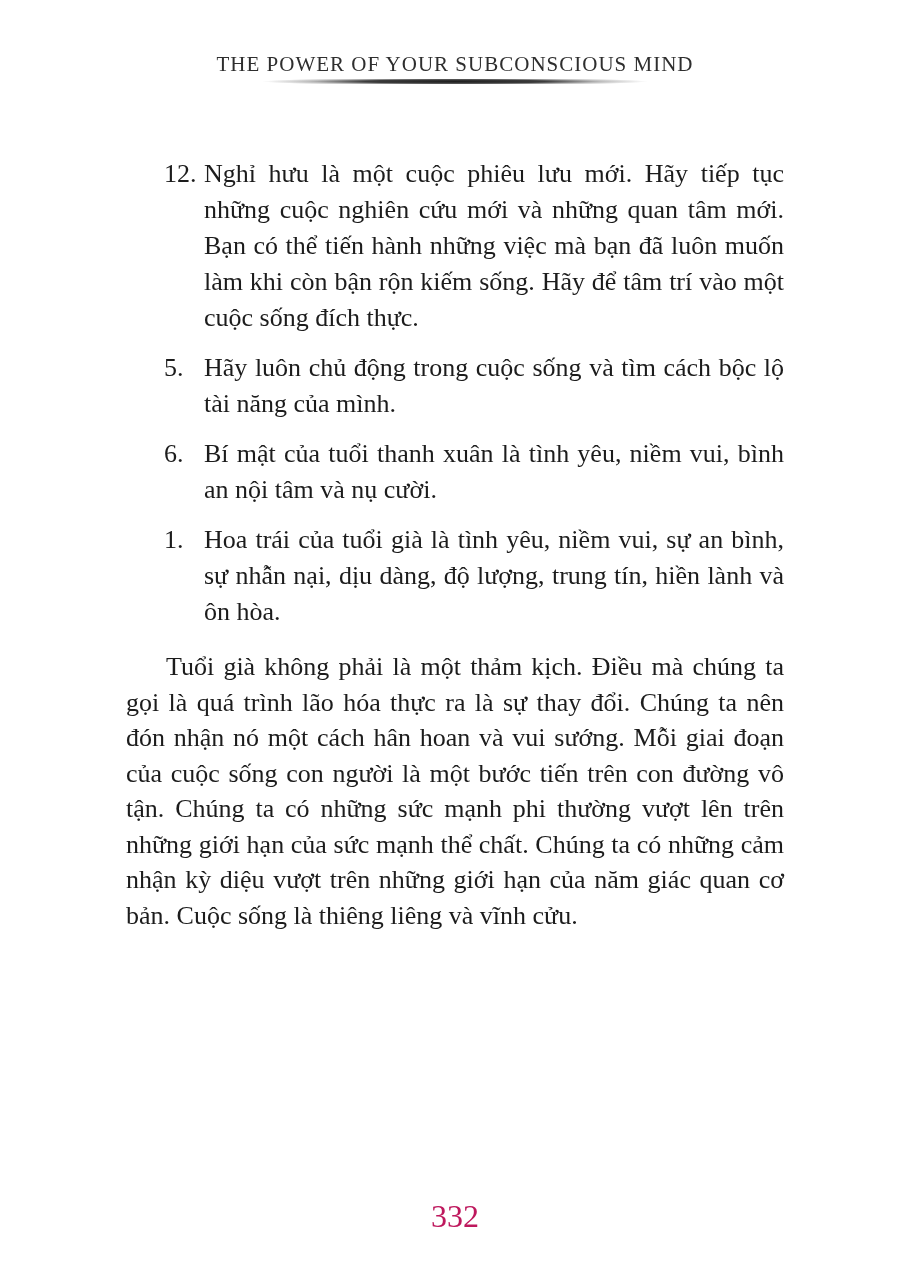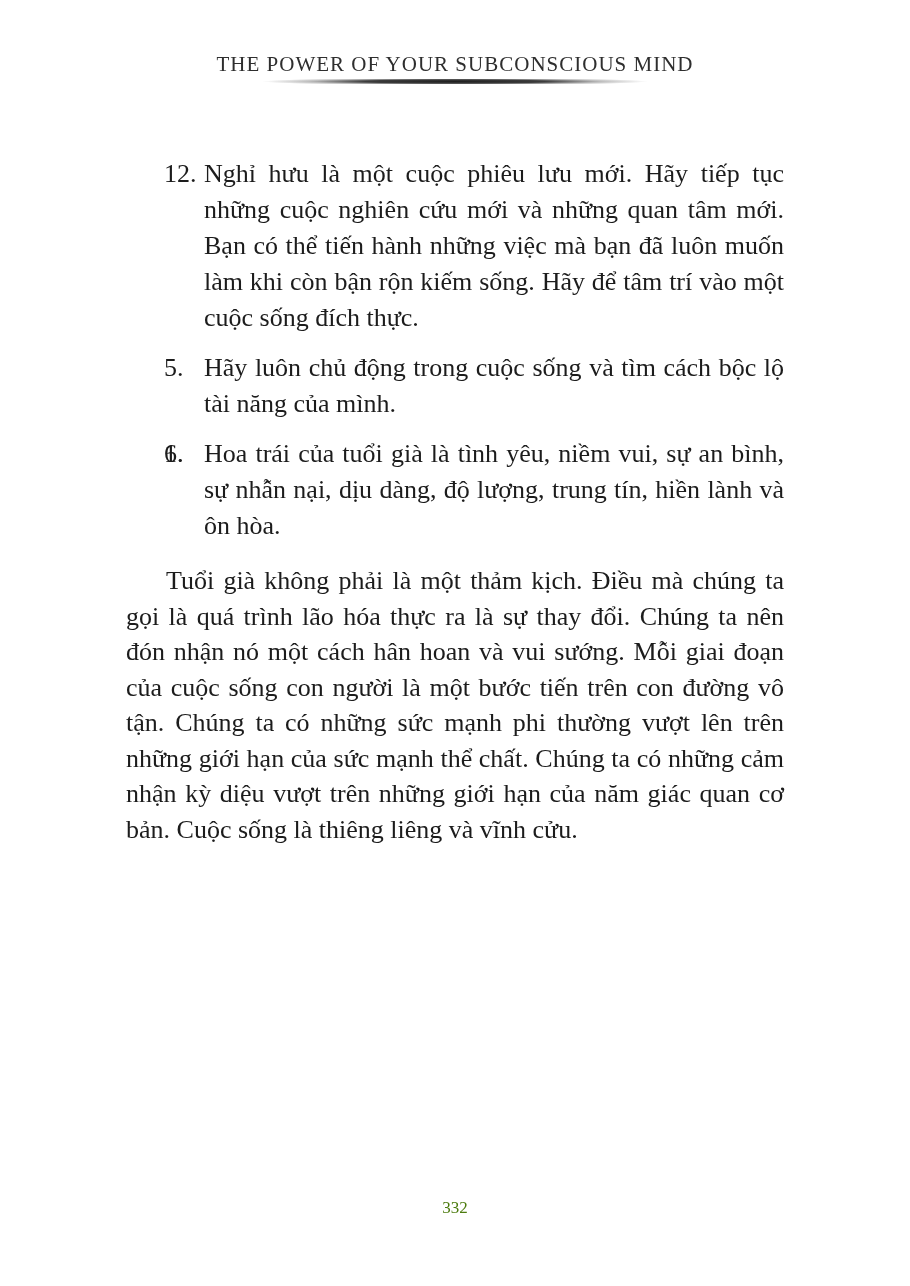--- a/index.html
+++ b/index.html
@@ -59,22 +59,22 @@
     text-indent: 40px;
   }
   .footer {
     position: absolute;
     left: 0;
     right: 0;
     top: 1198px;
     text-align: center;
   }
   .page-number {
-    font-size: 17px;
-    color: #4d7c0f;
+    font-size: 32px;
+    color: #be185d;
   }
 </style>
 </head>
 <body>
 
 <div class="page">
 
   <header class="header">
     <div class="header-title">THE POWER OF YOUR SUBCONSCIOUS MIND</div>
     <div class="header-rule"></div>
@@ -88,20 +88,21 @@
         <span class="item-text">Nghỉ hưu là một cuộc phiêu lưu mới. Hãy tiếp tục những cuộc nghiên cứu mới và những quan tâm mới. Bạn có thể tiến hành những việc mà bạn đã luôn muốn làm khi còn bận rộn kiếm sống. Hãy để tâm trí vào một cuộc sống đích thực.</span>
       </div>
 
       <div class="list-item">
         <span class="num">5.</span>
         <span class="item-text">Hãy luôn chủ động trong cuộc sống và tìm cách bộc lộ tài năng của mình.</span>
       </div>
 
       <div class="list-item">
         <span class="num">6.</span>
+        <span class="item-text">Bí mật của tuổi thanh xuân là tình yêu, niềm vui, bình an nội tâm và nụ cười.</span>
       </div>
 
       <div class="list-item">
         <span class="num">1.</span>
         <span class="item-text">Hoa trái của tuổi già là tình yêu, niềm vui, sự an bình, sự nhẫn nại, dịu dàng, độ lượng, trung tín, hiền lành và ôn hòa.</span>
       </div>
 
     </div>
 
     <p class="closing-paragraph">Tuổi già không phải là một thảm kịch. Điều mà chúng ta gọi là quá trình lão hóa thực ra là sự thay đổi. Chúng ta nên đón nhận nó một cách hân hoan và vui sướng. Mỗi giai đoạn của cuộc sống con người là một bước tiến trên con đường vô tận. Chúng ta có những sức mạnh phi thường vượt lên trên những giới hạn của sức mạnh thể chất. Chúng ta có những cảm nhận kỳ diệu vượt trên những giới hạn của năm giác quan cơ bản. Cuộc sống là thiêng liêng và vĩnh cửu.</p>

